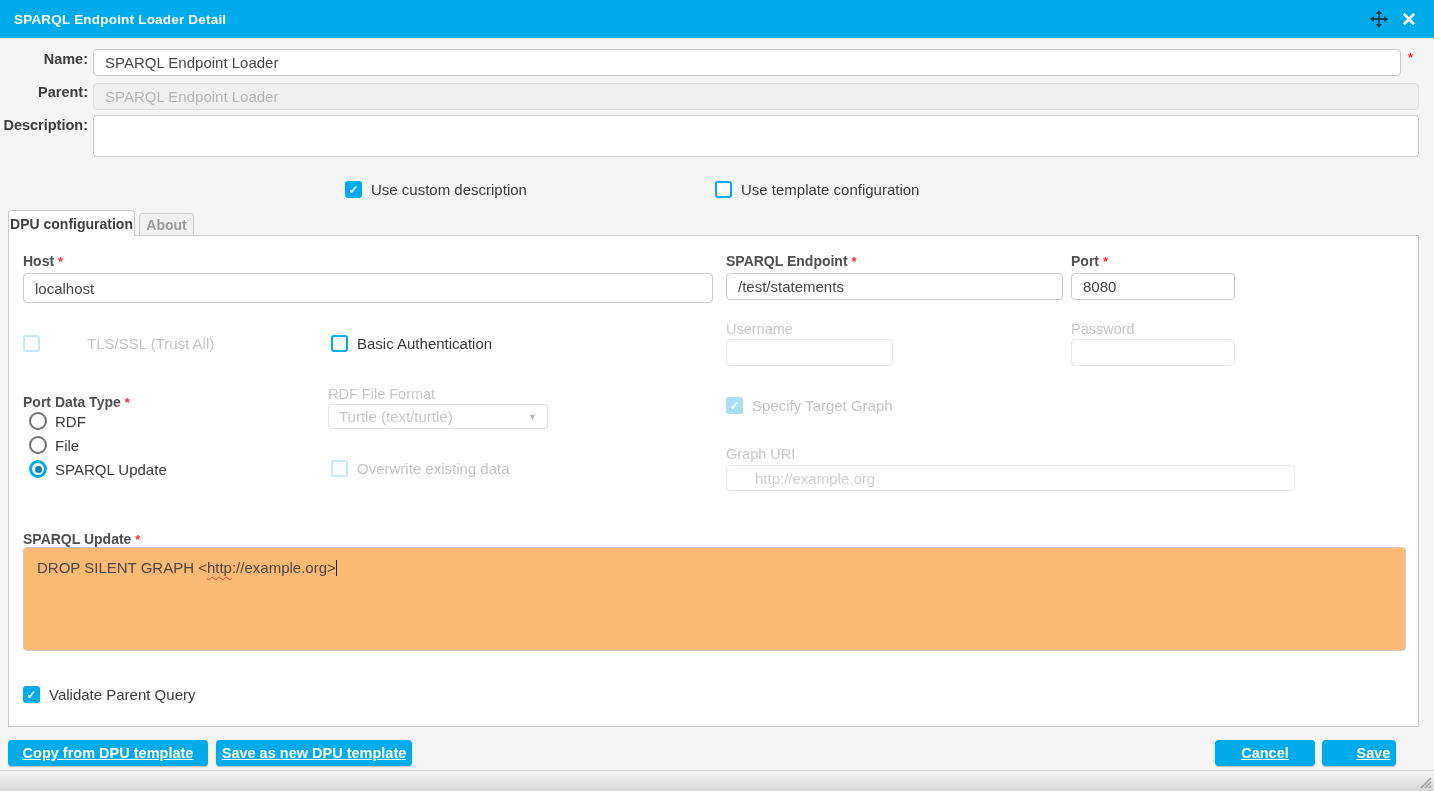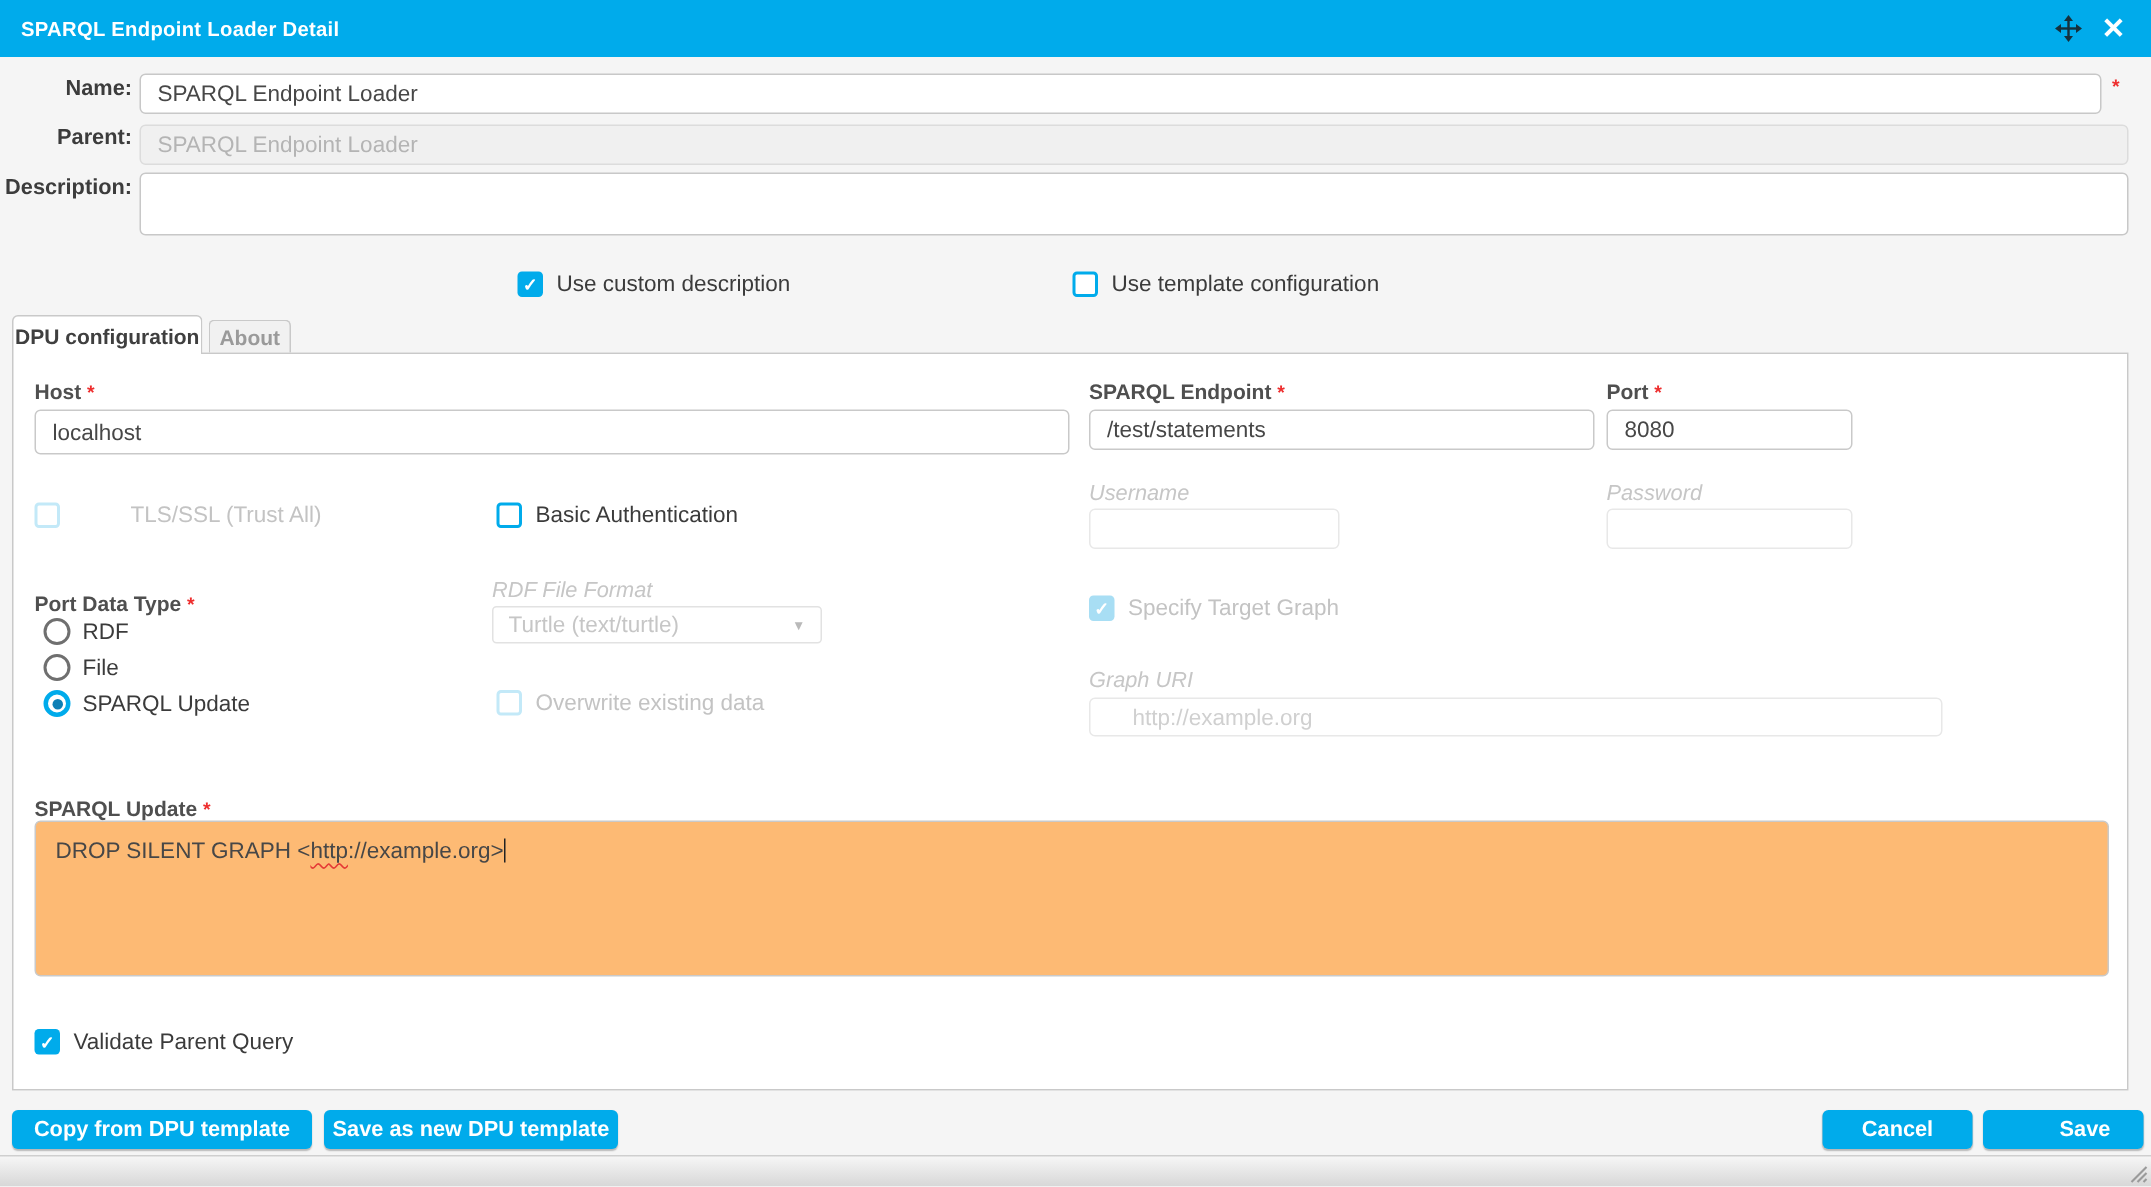--- a/index.html
+++ b/index.html
@@ -46,42 +46,42 @@
   
   .tab { position:absolute; top:210px; border:1px solid #c9c9c9; border-bottom:none;
          border-radius:4px 4px 0 0; display:flex; align-items:center; justify-content:center;
          font-weight:bold; font-size:14px; cursor:pointer; }
   .tab.active { left:8px; width:127px; height:26px; background:#fff; color:#3f3f3f; z-index:3; }
   .tab.inactive { left:139px; width:55px; height:23px; top:213px; background:#f1f1f1; color:#9a9a9a; z-index:1; }
   .panel { position:absolute; left:8px; top:235px; width:1411px; height:492px; background:#fff;
            border:1px solid #c9c9c9; z-index:2; }
 
   .plabel { position:absolute; font-weight:bold; font-size:14px; color:#4f4f4f; }
-  .plabel.disabled { color:#c6c6c6; font-weight:normal; font-size:14.5px;font-style:italic; }
+  .plabel.disabled { color:#c6c6c6; font-weight:normal; font-size:14.5px; }
   .pinput { position:absolute; background:#fff; border:1px solid #c9c9c9; border-radius:4px;
             font-family:"Liberation Sans",sans-serif; font-size:15px; color:#474747; padding:0 11px; outline:none; }
   .pinput.disabled { border-color:#e8e8e8; }
   .pinput.disabled::placeholder { color:#d0d0d0; }
 
   .select { position:absolute; border:1px solid #e2e2e2; border-radius:3px; background:#fff;
             display:flex; align-items:center; justify-content:space-between; padding:0 10px;
             font-size:15px; color:#c6c6c6; }
   .select .arrow { font-size:9px; color:#b9b9b9; }
 
   .sparql-box { position:absolute; left:14px; top:311px; width:1383px; height:104px; background:#fdba74;
                 border:1px solid #c9c9c9; border-radius:4px; padding:10px 13px; font-size:15px; color:#474747;
                 line-height:20px; cursor:text; }
   .squiggle { text-decoration:underline; text-decoration-style:wavy; text-decoration-color:#e53935;
               text-decoration-thickness:1px; text-underline-offset:3px; }
   .caret { display:inline-block; width:1px; height:16px; background:#222; vertical-align:-3px; }
 
   
   .btn { position:absolute; top:740px; height:26px; background:#00abeb; color:#fff; border:none;
          border-radius:4px; font-family:"Liberation Sans",sans-serif; font-weight:bold; font-size:14.5px;
-         cursor:pointer; box-shadow:0 1px 1px rgba(0,0,0,.25); }
+         cursor:pointer; box-shadow:0 1px 1px rgba(0,0,0,.25);text-decoration:underline; }
   .statusbar { position:absolute; left:0; top:770px; width:1434px; height:21px;
                background:linear-gradient(#f6f6f6,#d7d7d7); border-top:1px solid #cfcfcf; }
   .grip { position:absolute; right:2px; bottom:2px; }
 </style>
 </head>
 <body>
 
 <div class="screen">
 
   <div class="titlebar">
@@ -207,21 +207,21 @@
       <span class="box on">
           <span class="tick">✓</span>
         </span>
       <span class="cbl">Validate Parent Query</span>
     </div>
   </div>
 
   <button class="btn" style="left:8px; width:200px;">Copy from DPU template</button>
   <button class="btn" style="left:216px; width:196px;">Save as new DPU template</button>
   <button class="btn" style="left:1215px; width:100px;">Cancel</button>
-  <button class="btn" style="left:1322px; width:107px;padding-left:29px;">Save</button>
+  <button class="btn" style="left:1322px; width:74px;padding-left:29px;">Save</button>
 
   <div class="statusbar">
     <svg class="grip" width="14" height="14" viewBox="0 0 14 14">
       <g stroke="#9a9a9a" stroke-width="1.4">
         <line x1="13" y1="3" x2="3" y2="13"></line>
         <line x1="13" y1="7" x2="7" y2="13"></line>
         <line x1="13" y1="11" x2="11" y2="13"></line>
       </g>
     </svg>
   </div>

